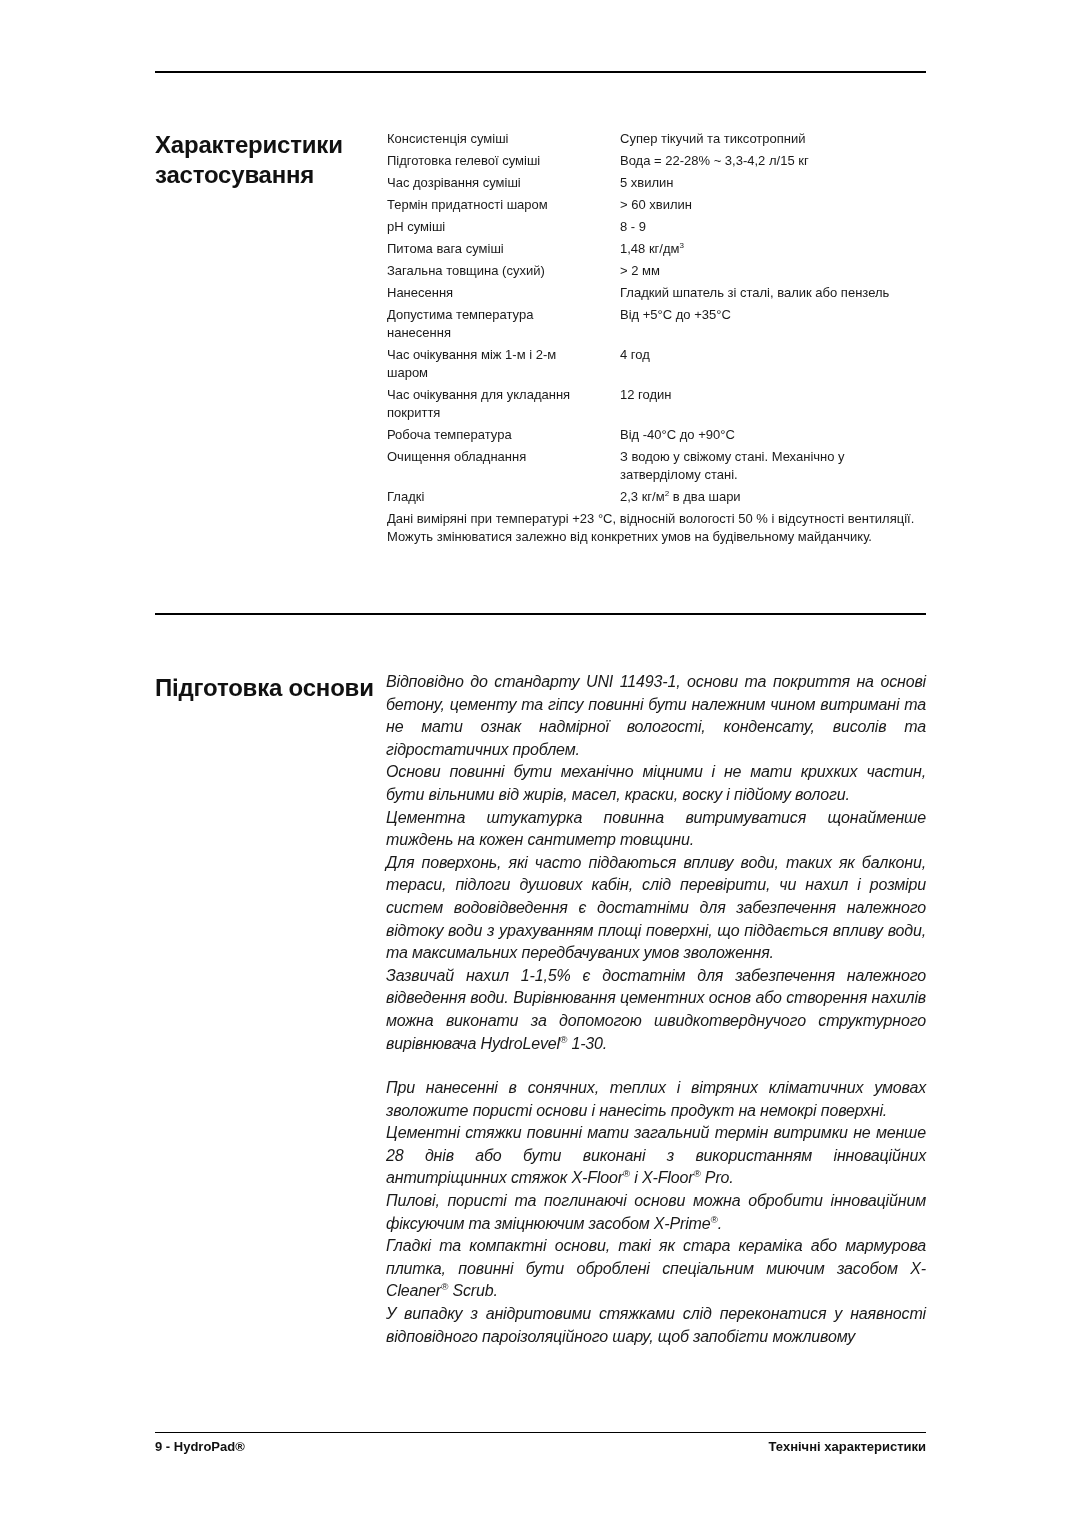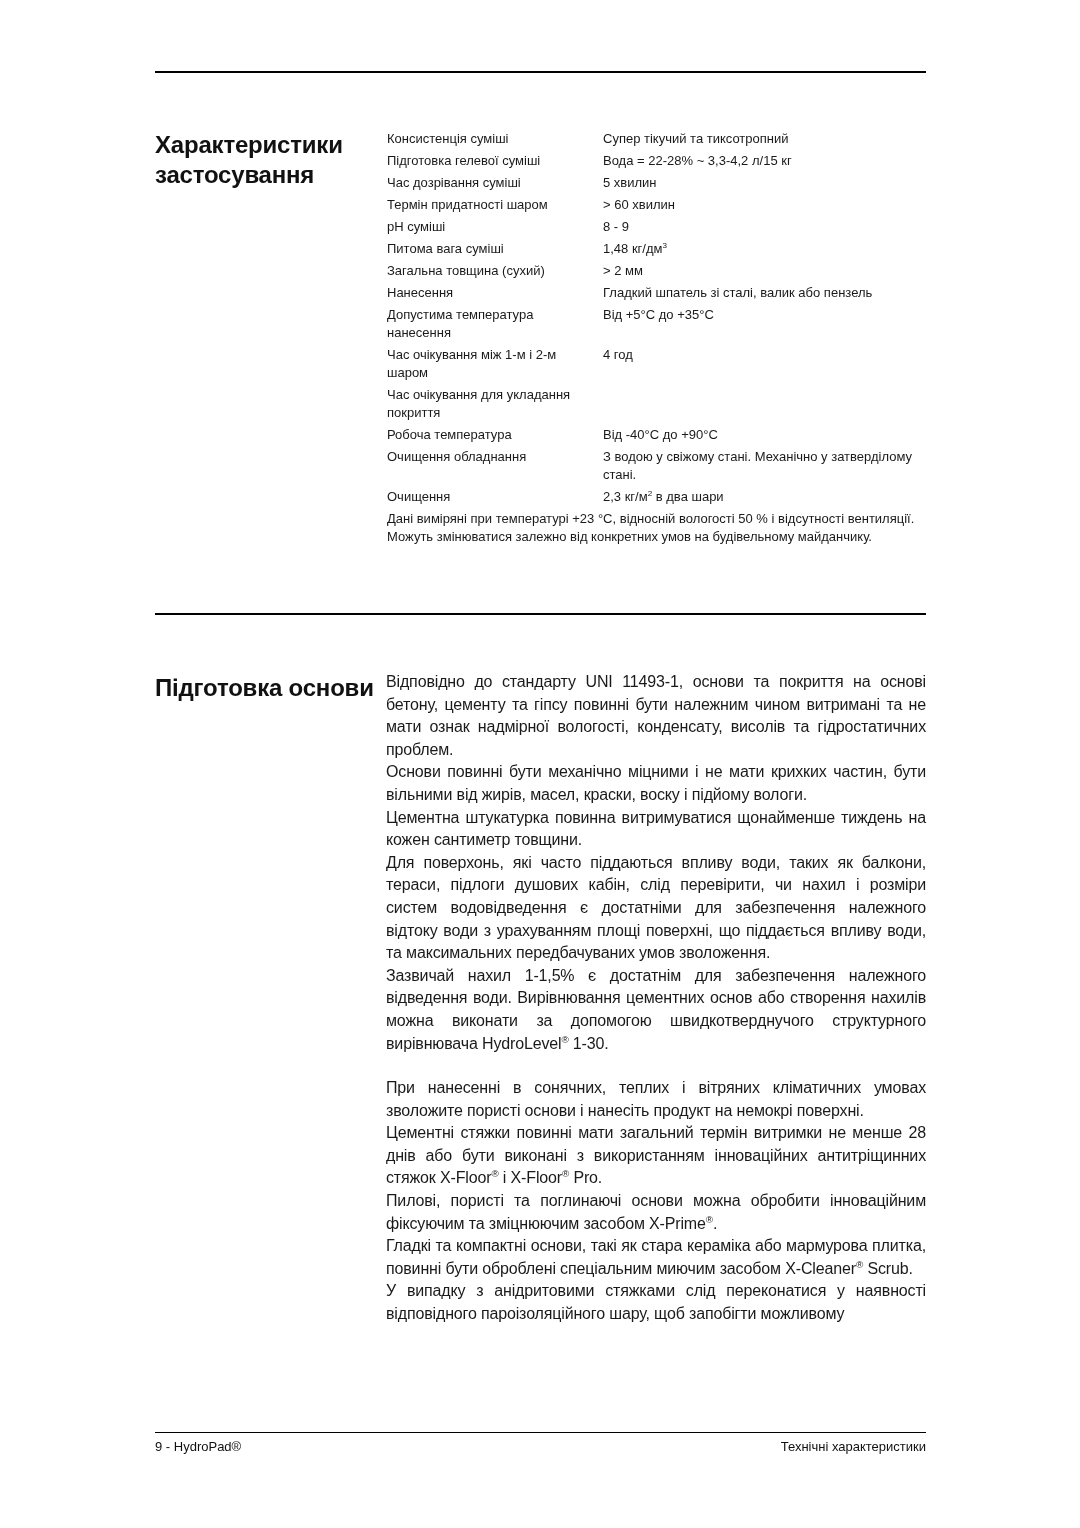--- a/index.html
+++ b/index.html
@@ -2,29 +2,29 @@
 <html><head>
 <meta charset="utf-8">
 <style>
   html, body { margin: 0; padding: 0; background: #ffffff; }
   body { width: 1080px; height: 1528px; position: relative; overflow: hidden;
          font-family: "Liberation Sans", sans-serif; color: #1a1a1a; }
   .rule { position: absolute; left: 155px; width: 771px; height: 0; border-top: 2px solid #000; }
   .h2 { position: absolute; left: 155px; font-weight: bold; font-size: 24px; line-height: 30px; color: #111;
         letter-spacing: -0.2px; }
   .spec { position: absolute; left: 387px; top: 130px; width: 540px; font-size: 13px; line-height: 18px; }
-  .row { display: flex; margin-bottom: 4px; }
+  .row { display: flex; margin-bottom: 4px; gap: 17px; }
   .row .k { width: 216px; flex: 0 0 216px; padding-right: 8px; box-sizing: border-box; }
   .row .v { flex: 1; }
   .body { position: absolute; left: 386px; width: 540px; font-size: 16px; line-height: 22.6px;
           text-align: justify; color: #1a1a1a; letter-spacing: -0.15px; }
   .body p { margin: 0; }
   .body .gap { height: 22px; }
   sup { font-size: 0.62em; line-height: 0; vertical-align: super; }
-  .footer { position: absolute; top: 1439px; font-weight: normal; font-size: 13px; color: #111; }
+  .footer { position: absolute; top: 1439px; font-weight: bold; font-size: 13px; color: #111; }
 </style>
 </head>
 <body>
 
 <div class="rule" style="top:71px;"></div>
 
 <div class="h2" style="top:130px;">
   <div>Характеристики</div>
   <div>застосування</div>
 </div>
@@ -65,43 +65,44 @@
     <div class="row">
       <div class="k">Допустима температура нанесення</div>
       <div class="v"><span>Від +5°C до +35°C</span></div>
     </div>
     <div class="row">
       <div class="k">Час очікування між 1-м і 2-м шаром</div>
       <div class="v"><span>4 год</span></div>
     </div>
     <div class="row">
       <div class="k">Час очікування для укладання покриття</div>
+      <div class="v"><span>12 годин</span></div>
     </div>
     <div class="row">
       <div class="k">Робоча температура</div>
       <div class="v"><span>Від -40°C до +90°C</span></div>
     </div>
     <div class="row">
       <div class="k">Очищення обладнання</div>
       <div class="v"><span>З водою у свіжому стані. Механічно у затверділому стані.</span></div>
     </div>
     <div class="row">
-      <div class="k">Очищення</div>
+      <div class="k">Гладкі</div>
       <div class="v"><span>2,3 кг/м</span><sup>2</sup><span> в два шари</span></div>
     </div>
     <div class="row">
       <div class="v"><span>Дані виміряні при температурі +23 °C, відносній вологості 50 % і відсутності вентиляції. Можуть змінюватися залежно від конкретних умов на будівельному майданчику.</span></div>
     </div>
   </div>
 
 <div class="rule" style="top:613px;"></div>
 
 <div class="h2" style="top:673px;">Підготовка основи</div>
 
-<div class="body" style="top:671px;" id="body2">
+<div class="body" style="top:671px;font-style:italic;" id="body2">
     <p><span>Відповідно до стандарту UNI 11493-1, основи та покриття на основі бетону, цементу та гіпсу повинні бути належним чином витримані та не мати ознак надмірної вологості, конденсату, висолів та гідростатичних проблем.</span></p>
     <p><span>Основи повинні бути механічно міцними і не мати крихких частин, бути вільними від жирів, масел, краски, воску і підйому вологи.</span></p>
     <p><span>Цементна штукатурка повинна витримуватися щонайменше тиждень на кожен сантиметр товщини.</span></p>
     <p><span>Для поверхонь, які часто піддаються впливу води, таких як балкони, тераси, підлоги душових кабін, слід перевірити, чи нахил і розміри систем водовідведення є достатніми для забезпечення належного відтоку води з урахуванням площі поверхні, що піддається впливу води, та максимальних передбачуваних умов зволоження.</span></p>
     <p><span>Зазвичай нахил 1-1,5% є достатнім для забезпечення належного відведення води. Вирівнювання цементних основ або створення нахилів можна виконати за допомогою швидкотверднучого структурного вирівнювача HydroLevel</span><sup>®</sup><span> 1-30.</span></p>
     <div class="gap"></div>
     <p><span>При нанесенні в сонячних, теплих і вітряних кліматичних умовах зволожите пористі основи і нанесіть продукт на немокрі поверхні.</span></p>
     <p><span>Цементні стяжки повинні мати загальний термін витримки не менше 28 днів або бути виконані з використанням інноваційних антитріщинних стяжок X-Floor</span><sup>®</sup><span> і X-Floor</span><sup>®</sup><span> Pro.</span></p>
     <p><span>Пилові, пористі та поглинаючі основи можна обробити інноваційним фіксуючим та зміцнюючим засобом X-Prime</span><sup>®</sup><span>.</span></p>
     <p><span>Гладкі та компактні основи, такі як стара кераміка або мармурова плитка, повинні бути оброблені спеціальним миючим засобом X-Cleaner</span><sup>®</sup><span> Scrub.</span></p>

